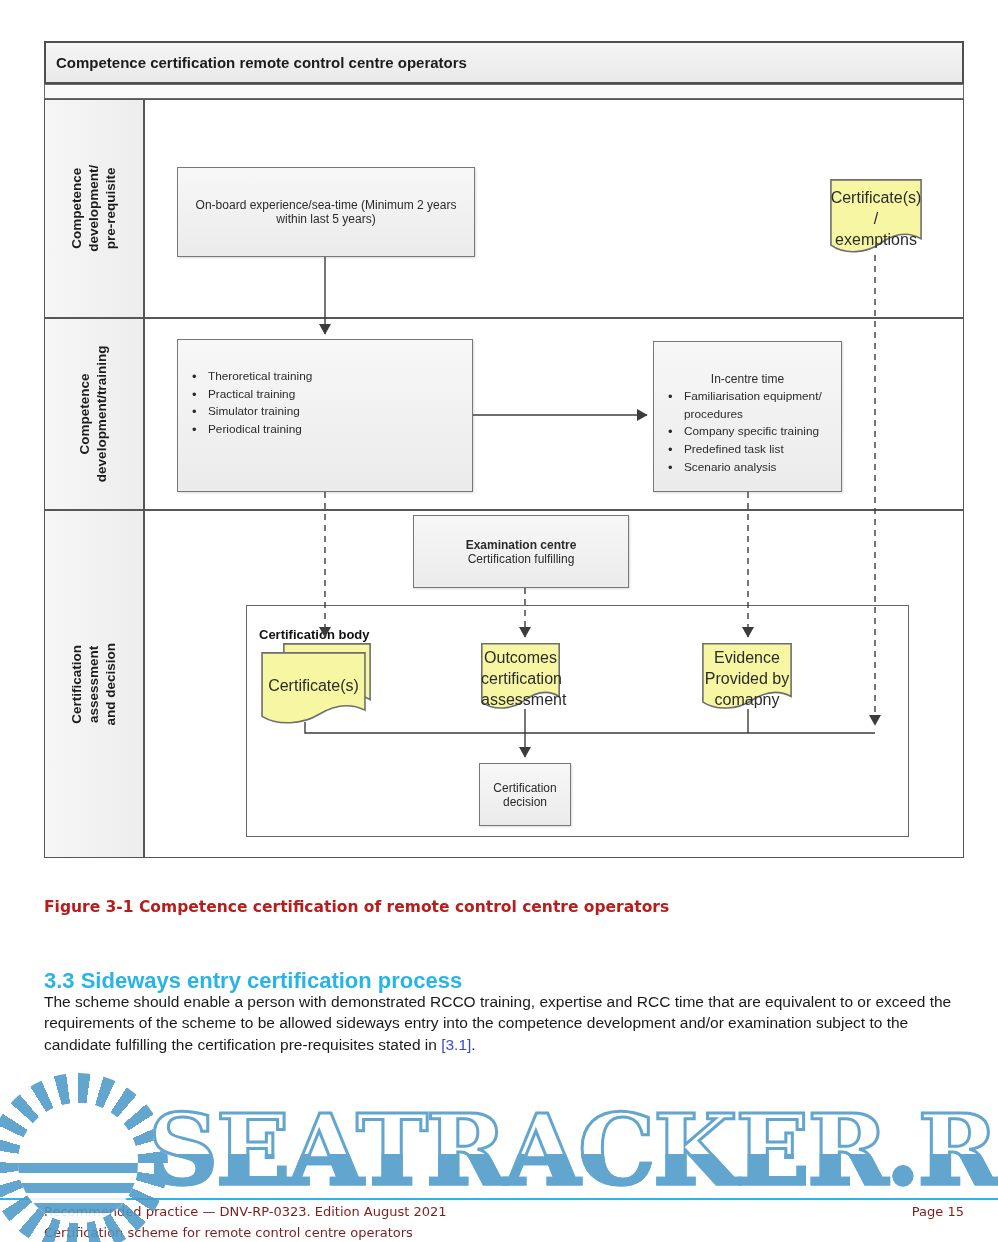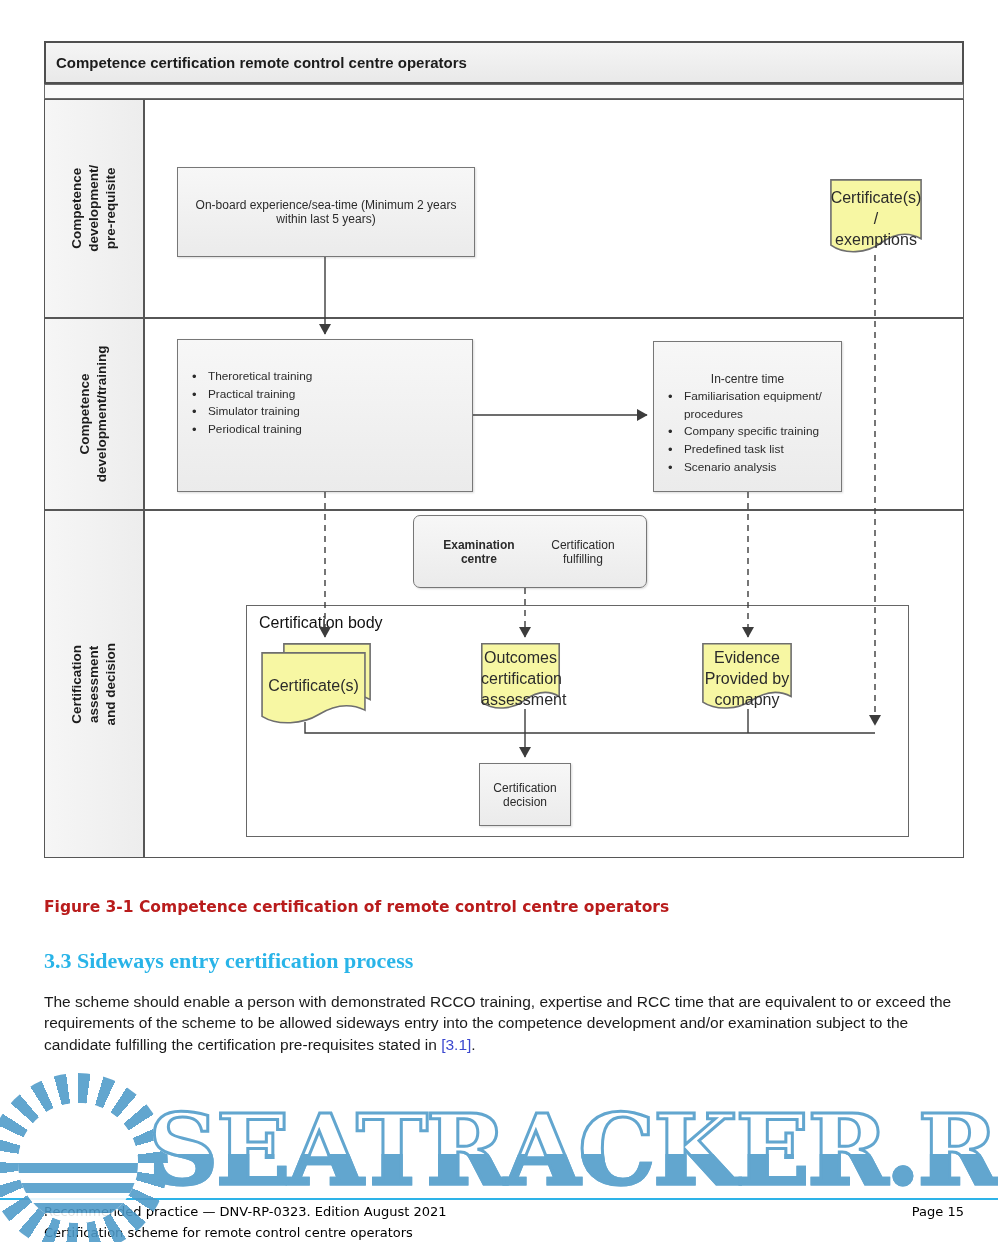--- a/index.html
+++ b/index.html
@@ -23,33 +23,33 @@
       background:linear-gradient(#f7f7f7,#ebebeb);box-shadow:1px 1px 2px rgba(0,0,0,.15);
       font-size:12px;color:#2b2b2b;}
   .dbox.center{display:flex;align-items:center;justify-content:center;text-align:center;padding:4px 12px;}
   .pre{white-space:pre-line;}
   .box-title{text-align:center;font-size:12px;padding-top:4px;}
   .blist{margin:2px 0 0 0;padding:0 6px 0 12px;list-style:none;font-size:11.8px;line-height:1.5;}
   .blist li{position:relative;padding-left:18px;}
   .blist li::before{content:"•";position:absolute;left:2px;top:-1px;font-size:13px;}
   .exam-t{font-weight:bold;}
   .certbody{position:absolute;box-sizing:border-box;border:1.2px solid #666;background:#fff;}
-  .certbody-label{font-weight:normal;font-size:16px;color:#111;padding:8px 0 0 12px;}
+  .certbody-label{font-weight:bold;font-size:13px;color:#111;padding:8px 0 0 12px;margin-top:13px;}
 
   .note{position:absolute;}
   .note svg{position:absolute;left:0;top:0;width:100%;height:100%;overflow:visible;}
   .note-text{position:absolute;left:0;top:0;width:100%;text-align:center;
       font-size:16px;line-height:1.3;color:#2b2b2b;padding-top:9px;}
   .conn{position:absolute;left:0;top:0;width:920px;height:817px;pointer-events:none;}
 
   
   .caption{position:absolute;left:44px;top:898px;width:920px;font-weight:bold;
       font-size:15.5px;color:#b91c1c;font-family:"DejaVu Sans","Liberation Sans",sans-serif;}
-  .heading{position:absolute;left:44px;top:948px;width:920px;font-weight:bold;
-      font-size:22px;color:#29b4e8;font-family:Liberation Serif, serif;}
+  .heading{position:absolute;left:44px;top:968px;width:920px;font-weight:bold;
+      font-size:22px;color:#29b4e8;font-family:Liberation Sans, sans-serif;}
   .para{position:absolute;left:44px;top:991px;width:912px;font-size:15.5px;line-height:1.38;
       color:#1a1a1a;font-family:Liberation Sans, sans-serif;}
   .para a{color:#3b47cf;text-decoration:none;}
 
   
   .wm-line{position:absolute;left:0;top:1198px;width:998px;height:2px;background:#2db3e8;z-index:4;}
   .watermark{position:absolute;left:0;top:1070px;width:998px;height:172px;z-index:5;opacity:.88;}
   .wm-text{position:absolute;left:148px;top:32px;font-family:"DejaVu Serif","Liberation Serif",serif;
       font-weight:bold;font-size:97px;line-height:1;letter-spacing:-2px;white-space:nowrap;
       -webkit-text-stroke:3px #4d9ac9;color:transparent;
@@ -58,21 +58,21 @@
   .sun{position:absolute;left:-12px;top:3px;width:180px;height:180px;}
   .sun-rays{position:absolute;inset:0;border-radius:50%;
       background:repeating-conic-gradient(#4d9ac9 0deg 8deg,transparent 8deg 16.4deg);}
   .sun-disc{position:absolute;inset:30px;border-radius:50%;overflow:hidden;background:#fff;}
   .sun-disc .half-top{position:absolute;left:0;top:0;width:100%;height:50%;background:#fff;}
   .sun-disc .half-bottom{position:absolute;left:0;top:50%;width:100%;height:50%;
       background:repeating-linear-gradient(#4d9ac9 0 10px,#ffffff 10px 20px);}
 
   
   .footer{position:absolute;left:44px;top:1204px;width:920px;z-index:2;
-      font-size:13px;color:#000000;font-family:"DejaVu Sans","Liberation Sans",sans-serif;}
+      font-size:13px;color:#7f1d1d;font-family:"DejaVu Sans","Liberation Sans",sans-serif;}
   .footer-row{display:flex;justify-content:space-between;}
   .footer-line2{margin-top:6px;}
 </style>
 </head>
 <body>
 
 <div class="page">
 
   <div class="diagram">
 
@@ -121,21 +121,21 @@
     <div class="dbox" style="left:609px;top:300px;width:189px;height:151px;padding-top:26px;">
       <div class="box-title">In-centre time</div>
       <ul class="blist">
         <li>Familiarisation equipment/ procedures</li>
         <li>Company specific training</li>
         <li>Predefined task list</li>
         <li>Scenario analysis</li>
       </ul>
     </div>
 
-    <div class="dbox center" style="left:369px;top:474px;width:234px;height:73px;border-radius:7px;">
+    <div class="dbox center" style="left:369px;top:474px;width:216px;height:73px;flex-direction:column;">
       <div class="exam-t">Examination centre</div>
       <div>Certification fulfilling</div>
     </div>
 
     <div class="certbody" style="left:202px;top:564px;width:663px;height:232px;">
       <div class="certbody-label">Certification body</div>
     </div>
 
     <div class="note" style="left:239px;top:602px;width:88px;height:72px;">
       <svg viewBox="0 0 100 84" preserveAspectRatio="none">

